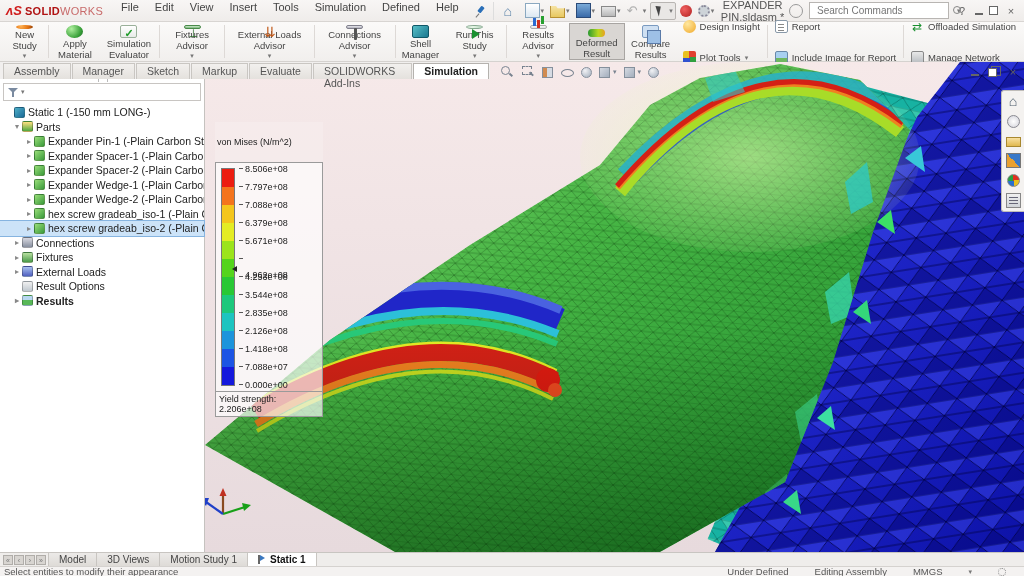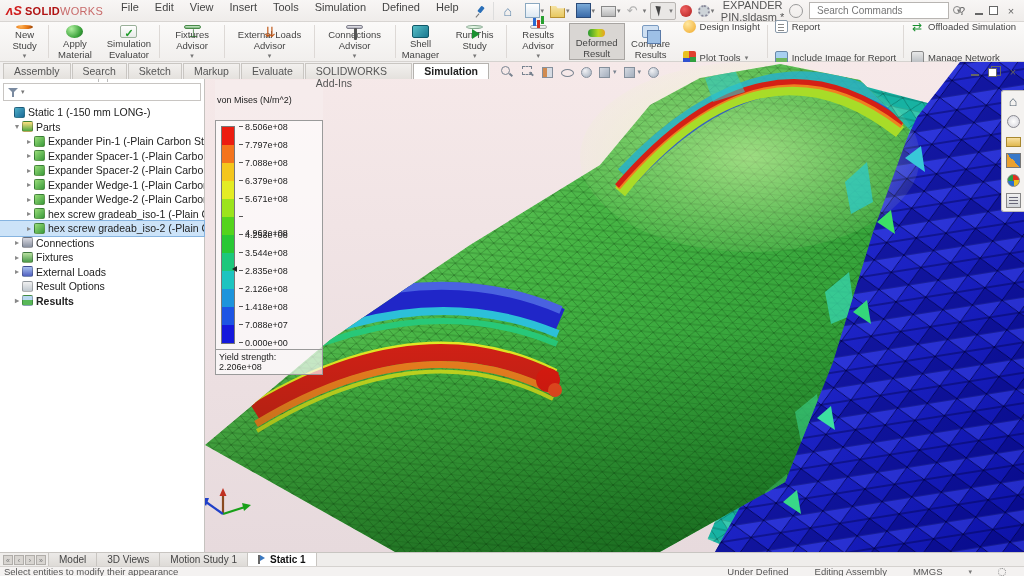--- a/index.html
+++ b/index.html
@@ -109,21 +109,21 @@
   .bold { font-weight:bold; }
   .lv1 { padding-left:12px; } .lv2 { padding-left:24px; }
   #splitter-dots { position:absolute; top:0; left:98px; width:10px; height:3px; border-left:1px solid #bbb; border-right:1px solid #bbb; }
 
   
   #viewport { position:absolute; left:205px; top:62px; width:819px; height:490px; z-index:1; }
   #scene { position:absolute; left:0; top:0; }
 
   
   #legend { position:absolute; left:10px; top:18px; width:108px; z-index:3; font-size:9px; color:#222; }
-  #legend-title { padding:15px 2px; background:rgba(246,238,238,.6); }
+  #legend-title { padding:15px 2px; background:rgba(246,238,238,.6);margin-top:42px; }
   #legend-box { border:1px solid #9a9a9a; background:rgba(255,255,255,.68); padding:5px 3px 5px 5px; display:flex; gap:4px; }
   #lbar { width:14px; display:flex; flex-direction:column; border:1px solid #777; height:218px; }
   .seg { flex:1; }
   .s0{background:#ec1c10;} .s1{background:#f4741c;} .s2{background:#f4c61c;} .s3{background:#e4ec24;}
   .s4{background:#9ce41c;} .s5{background:#54d41c;} .s6{background:#28c834;} .s7{background:#1cc87c;}
   .s8{background:#1cc4c0;} .s9{background:#1c94dc;} .s10{background:#1c54e4;} .s11{background:#1418dc;}
   #llabels { position:relative; width:72px; height:218px; }
   .llab { position:absolute; left:6px; white-space:nowrap; }
   .ltick { position:absolute; left:0; width:4px; height:1px; background:#555; }
   #yield-marker { position:absolute; left:17px; width:0; height:0; border-top:3px solid transparent; border-bottom:3px solid transparent; border-right:5px solid #222; }
@@ -506,21 +506,21 @@
       <span class="tp-ic tp-globe"></span>
       <span class="tp-ic tp-folder"></span>
       <span class="tp-ic tp-palette"></span>
       <span class="tp-ic tp-wheel"></span>
       <span class="tp-ic tp-props"></span>
     </div>
   </div>
 
   <div id="cmdtabs">
     <div class="ctab">Assembly</div>
-    <div class="ctab">Search</div>
+    <div class="ctab">Manager</div>
     <div class="ctab">Sketch</div>
     <div class="ctab">Markup</div>
     <div class="ctab">Evaluate</div>
     <div class="ctab">SOLIDWORKS Add-Ins</div>
     <div class="ctab ctab-active">Simulation</div>
   </div>
 
   <div id="leftpanel">
     <div id="splitter-dots"></div>
     <div id="filter-row">

